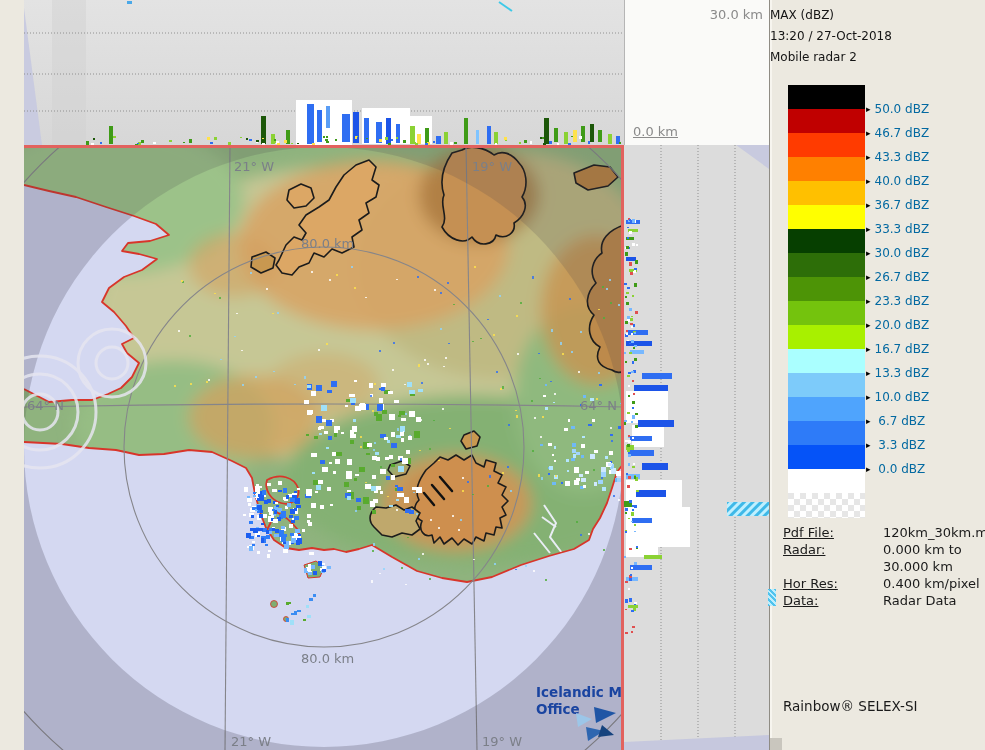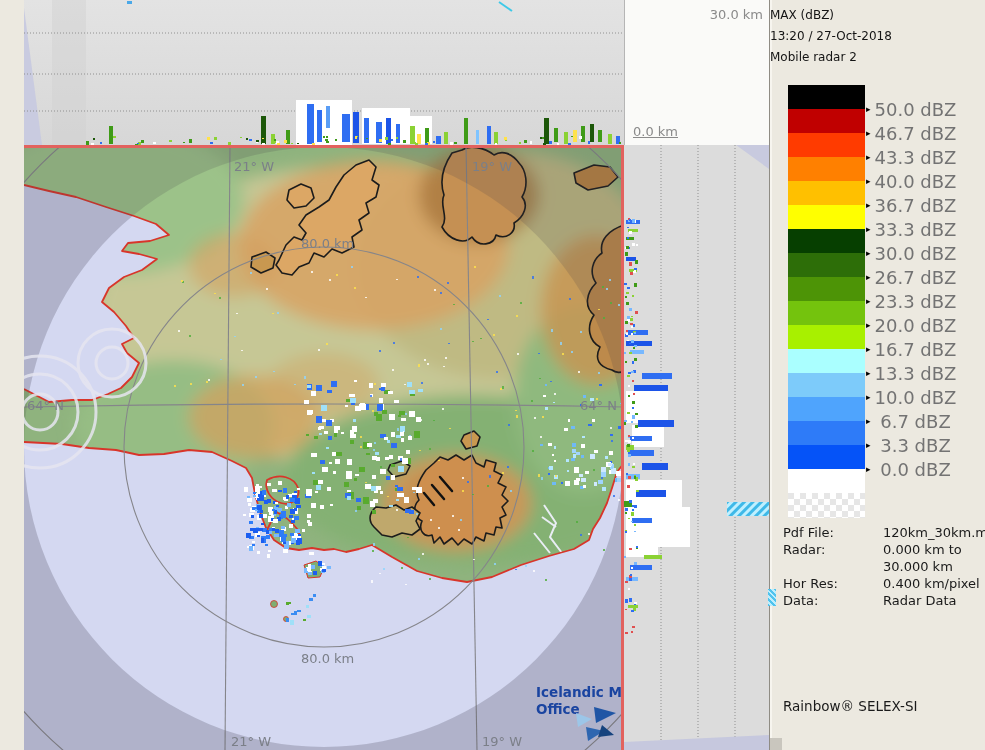--- a/index.html
+++ b/index.html
@@ -23,24 +23,24 @@
                 box-shadow:inset 2px 0 0 #F7F5EF;box-sizing:border-box;}
   #panel-header{position:absolute;left:0;top:5px;width:100%;text-align:left;
                 font-size:12px;line-height:21px;color:#141414;}
   #colorbar{position:absolute;left:18px;top:85px;width:77px;}
   .band{width:77px;height:24px;}
   .band-white{width:77px;height:24px;background:#FFFFFF;}
   .band-checker{width:77px;height:25px;
       background:conic-gradient(#FFFFFF 25%,#E6E6E6 0 50%,#FFFFFF 0 75%,#E6E6E6 0) 0 0/12px 12px;}
   .lg-row{position:absolute;left:96px;display:flex;align-items:center;height:16px;white-space:pre;}
   .lg-arrow{font-size:9px;color:#000;margin-right:4px;line-height:16px;}
-  .lg-text{font-size:18px;color:#737373;}
+  .lg-text{font-size:12px;color:#0369a1;}
   #meta-table{position:absolute;left:13px;top:524px;width:218px;}
   .m-row{display:flex;font-size:13px;line-height:17px;color:#1A1A1A;}
-  .m-label{width:100px;flex:0 0 100px;}
+  .m-label{width:100px;flex:0 0 100px;text-decoration:underline;}
   .m-val{flex:1;white-space:nowrap;}
   #software-name{position:absolute;left:13px;top:698px;font-size:13.5px;color:#1A1A1A;}
   #panel-corner-square{position:absolute;left:0;bottom:0;width:12px;height:12px;background:#C9C6BE;}
   
   #edge-hatch{position:absolute;left:744px;top:589px;width:8px;height:17px;z-index:5;
       background:repeating-linear-gradient(45deg,#4FC3EE 0 2px,#BFEEFC 2px 4px);}
   svg text{font-family:"DejaVu Sans","Liberation Sans",sans-serif;}
 </style>
 </head>
 <body>

